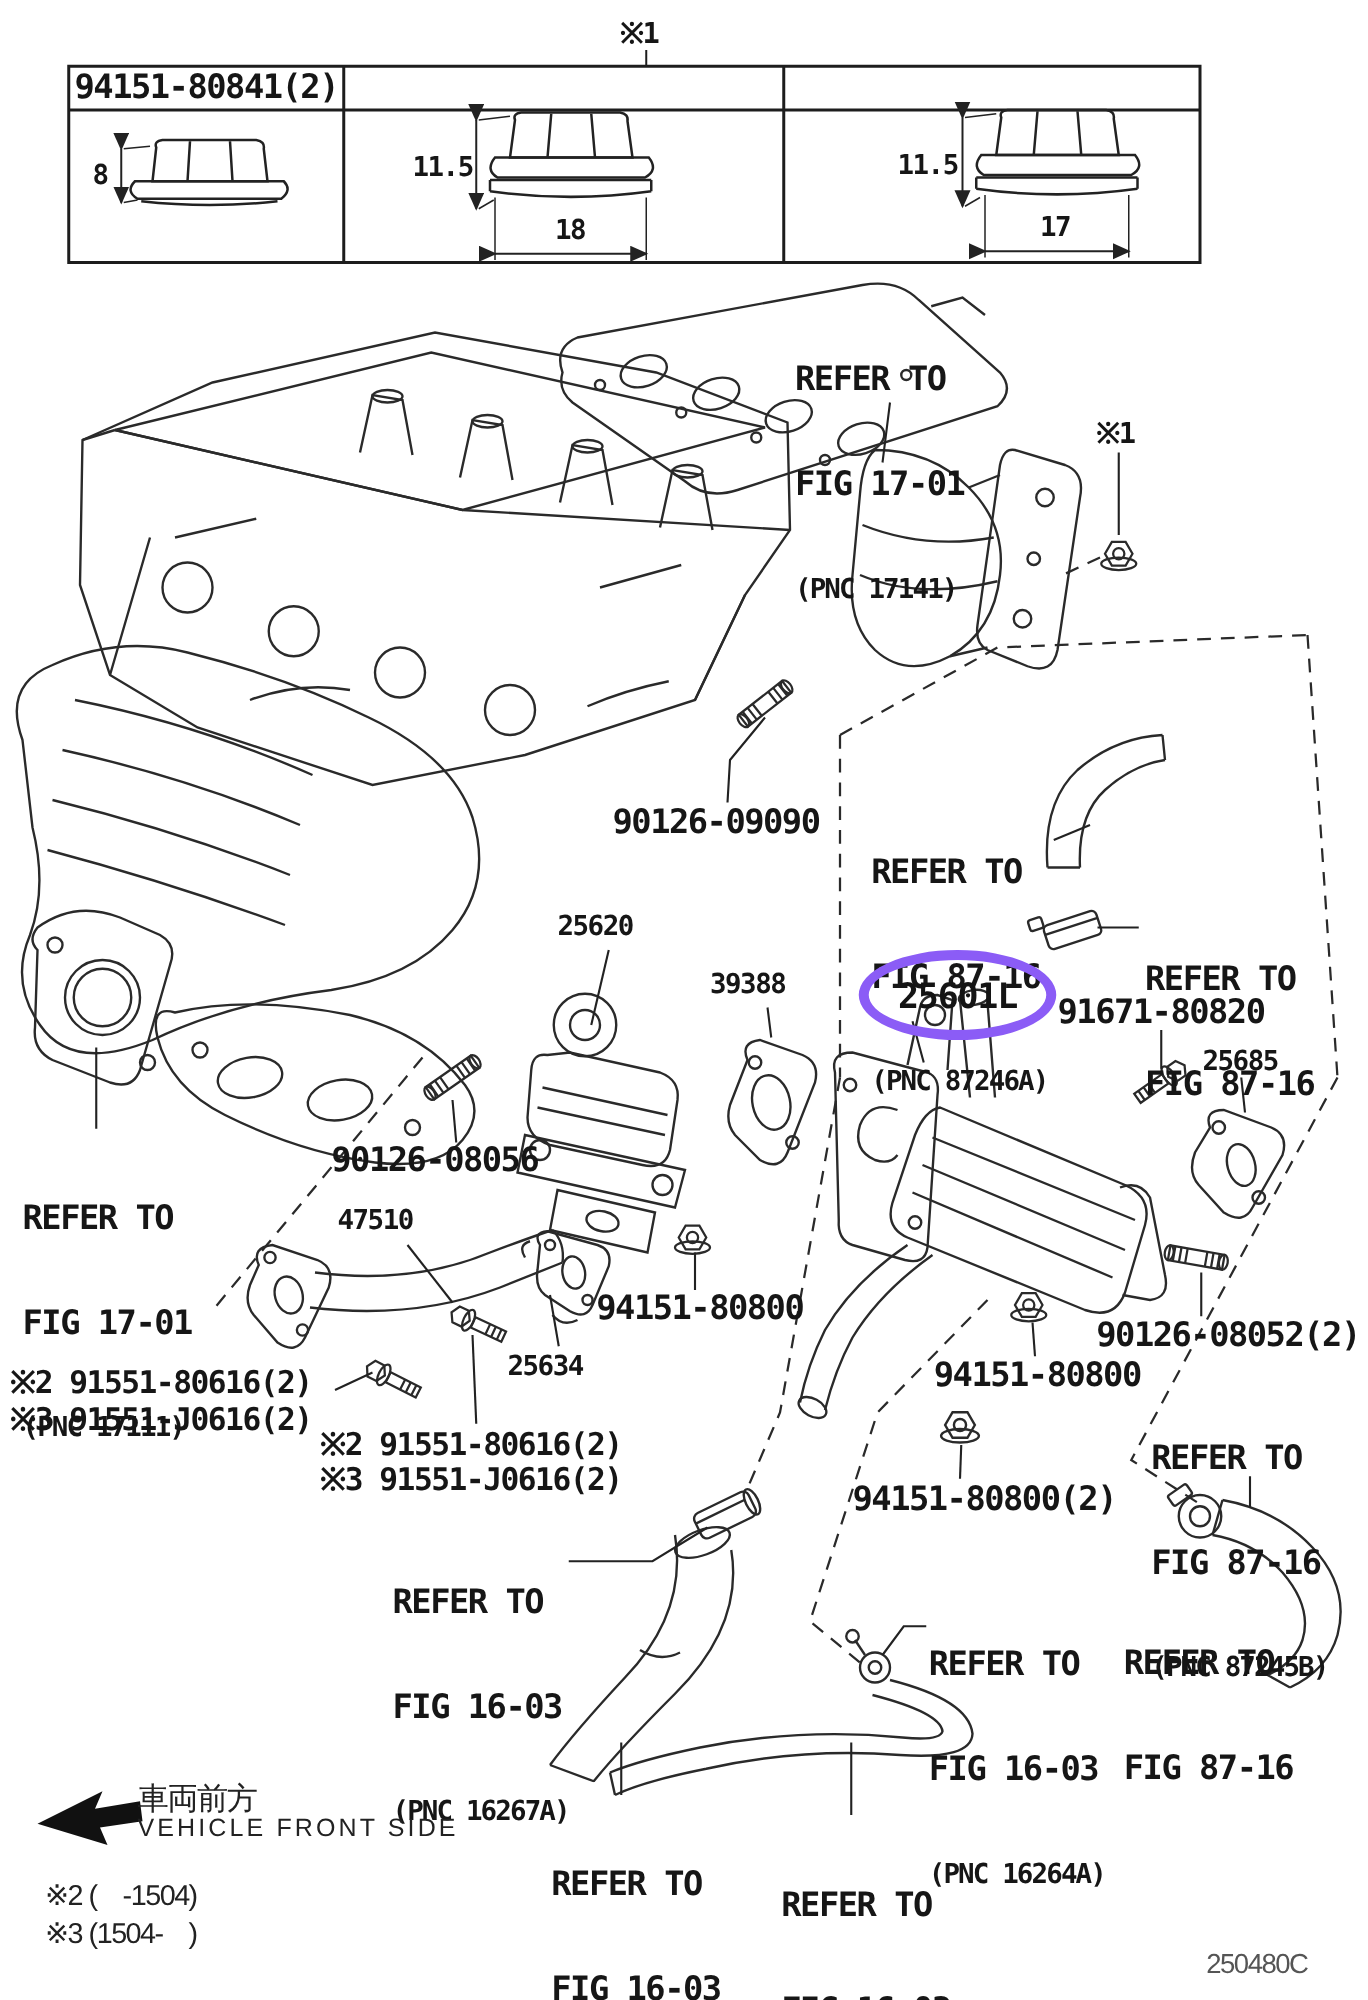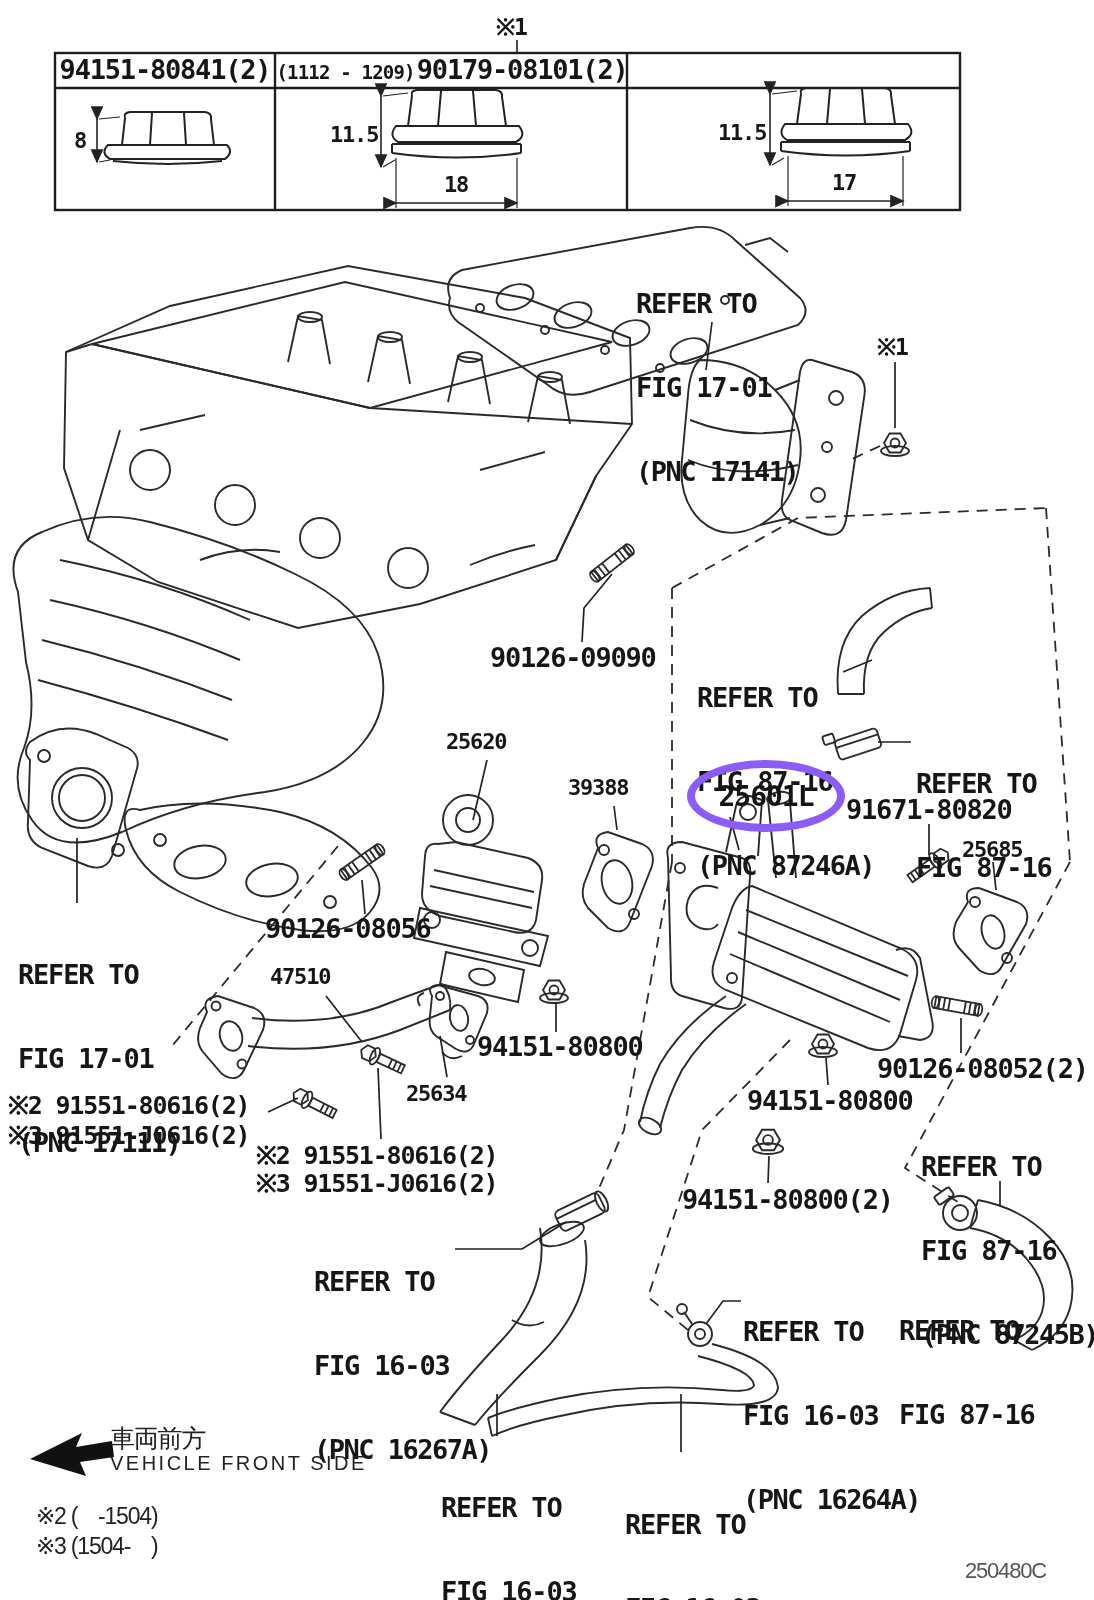--- a/index.html
+++ b/index.html
@@ -7,21 +7,21 @@
           font-family:"DejaVu Sans Mono","Liberation Mono",monospace;color:#141414;}
   svg{position:absolute;left:0;top:0;}
   .t{position:absolute;font-weight:700;letter-spacing:-1.2px;white-space:pre;color:#161616;}
   .s18{font-size:19px;letter-spacing:-0.8px;}
   .s22{font-size:22px;}
   .s24{font-size:23px;line-height:26px;}
   .s25{font-size:25px;line-height:29px;}
   .s27{font-size:27px;line-height:28px;}
   .s30{font-size:22px;line-height:31px;}
   .ref span{display:block;}
-  .ref .pnc{font-size:27px;letter-spacing:-1.5px;}
+  .ref .pnc{font-size:22px;letter-spacing:-1.5px;}
   .hdr{display:flex;align-items:baseline;justify-content:center;gap:2px;}
   #oval-25601l{position:absolute;left:687px;top:760px;width:142px;height:56px;
       border:8px solid #8b5cf6;border-radius:50%;display:flex;align-items:center;justify-content:center;}
   #oval-25601l .txt{font-size:28px;font-weight:700;letter-spacing:-1px;}
   .plain{font-family:"Liberation Sans","DejaVu Sans",sans-serif;font-weight:400;color:#222;}
   .gray{color:#555;}
 </style>
 </head>
 <body>
 
@@ -299,23 +299,20 @@
   </g>
 
   <polygon points="112,1441 76,1447 82,1433 30,1459 86,1476 80,1462 114,1457" fill="#111"></polygon>
 </svg>
 
 <div class="t s24" style="left:496px;top:14px;">※1</div>
 
 <div class="t s27 hdr" style="left:55px;top:56px;width:220px;">
   <span>94151-80841(2)</span>
 </div>
-<div class="t hdr" style="left:277px;top:56px;width:350px;">
-  <span class="s18">(1112 - 1209)</span><span class="s27">90179-08101(2)</span>
-</div>
 
 <div class="t s22" style="left:74px;top:128px;">8</div>
 <div class="t s22" style="left:330px;top:122px;">11.5</div>
 <div class="t s22" style="left:444px;top:172px;">18</div>
 <div class="t s22" style="left:718px;top:120px;">11.5</div>
 <div class="t s22" style="left:832px;top:170px;">17</div>
 
 <div class="t s27 ref" style="left:636px;top:234px;">
   <span>REFER TO</span>
   <span>FIG 17-01</span>

